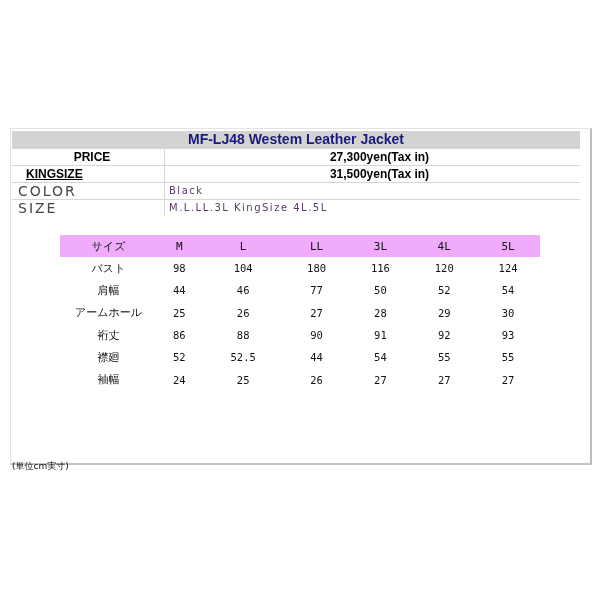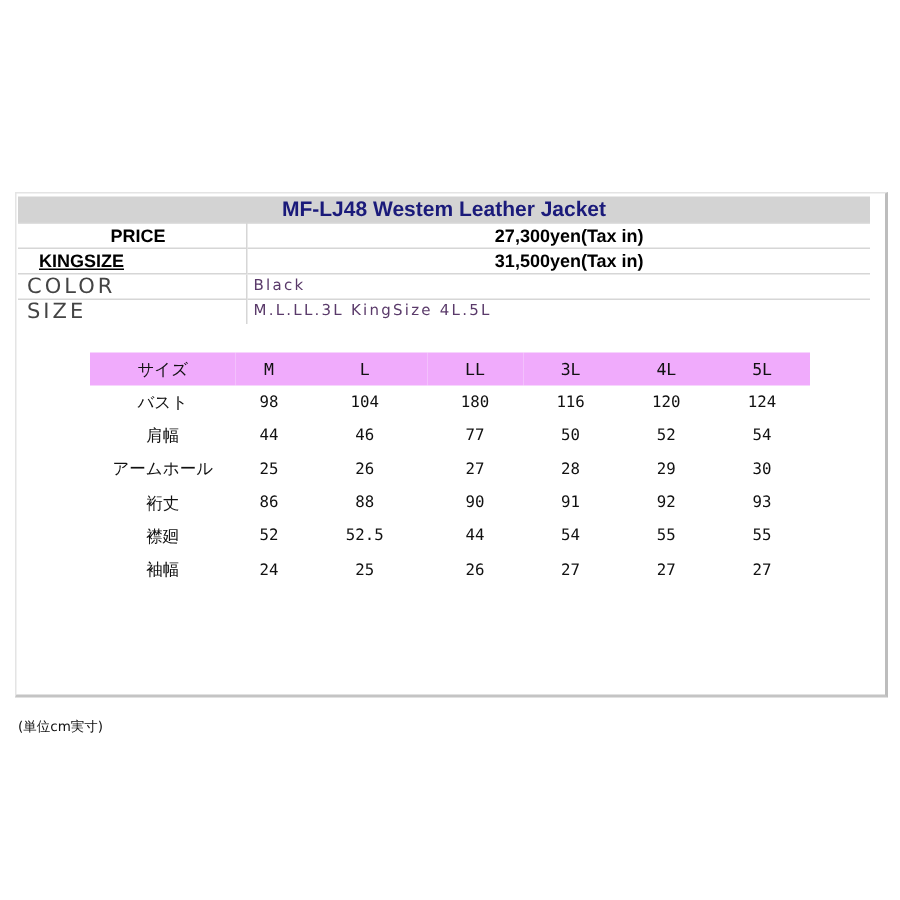--- a/index.html
+++ b/index.html
@@ -27,21 +27,21 @@
     .size-table th {
       background: #f0abfc; font-weight: normal; font-size: 11px; height: 20px; color: #111;
       font-family: "DejaVu Sans Mono", monospace;
     }
     .size-table th.first { font-family: "DejaVu Sans", sans-serif; width: 95px; }
     .size-table td {
       text-align: center; font-size: 10.5px; height: 20.3px; color: #111;
       font-family: "DejaVu Sans Mono", monospace;
     }
     .size-table td.rowlabel { font-family: "DejaVu Sans", sans-serif; font-size: 11px; }
-    .note { position: absolute; left: 12px; top: 478px; font-size: 9px; color: #111; }
+    .note { position: absolute; left: 12px; top: 460px; font-size: 9px; color: #111; }
   </style>
 </head>
 <body>
 
 <div class="frame"></div>
 
 <table class="spec">
   <tbody>
       <tr class="title-row">
     <td colspan="2">MF-LJ48 Westem Leather Jacket</td>

